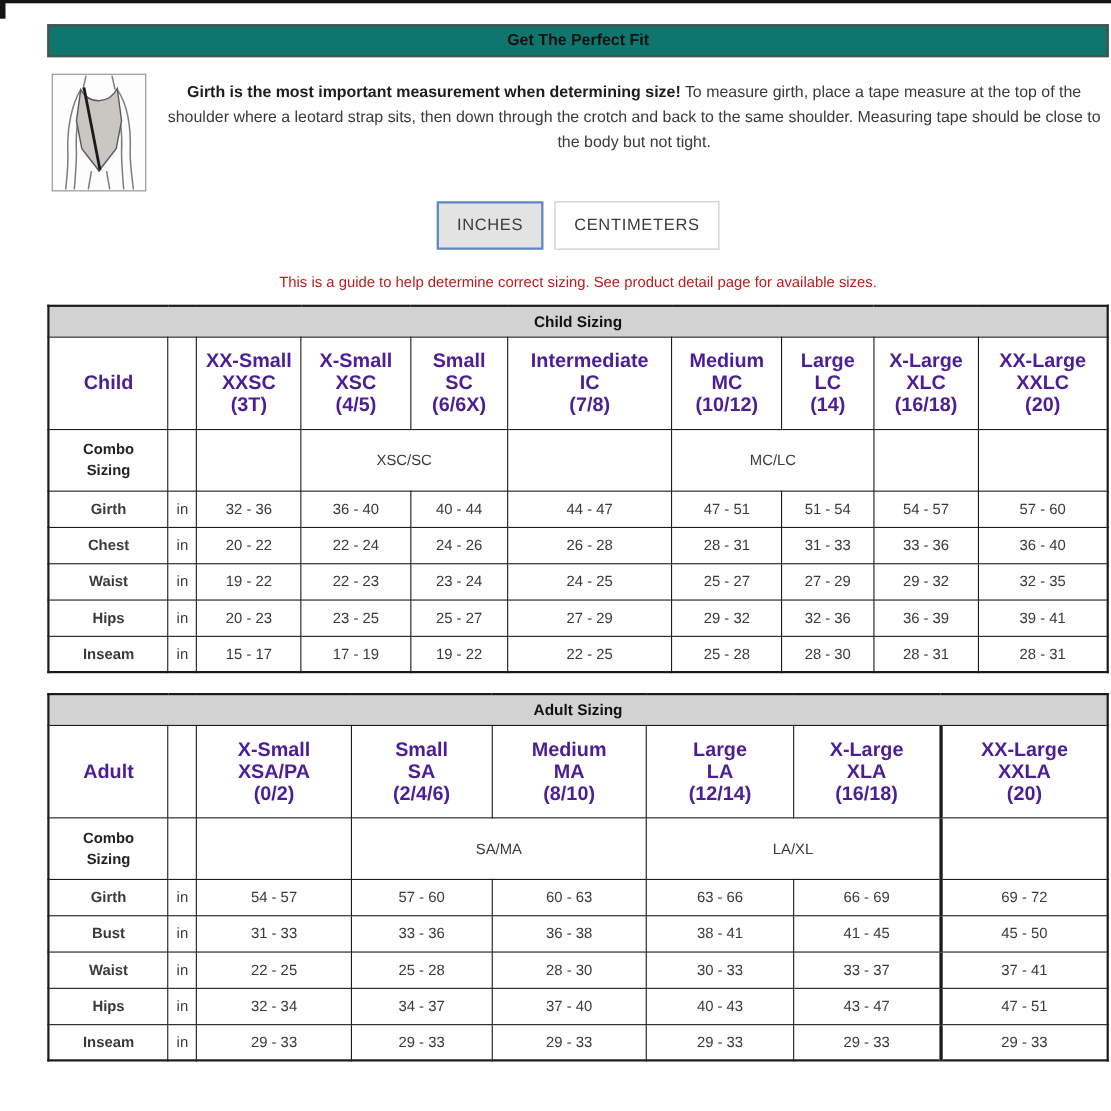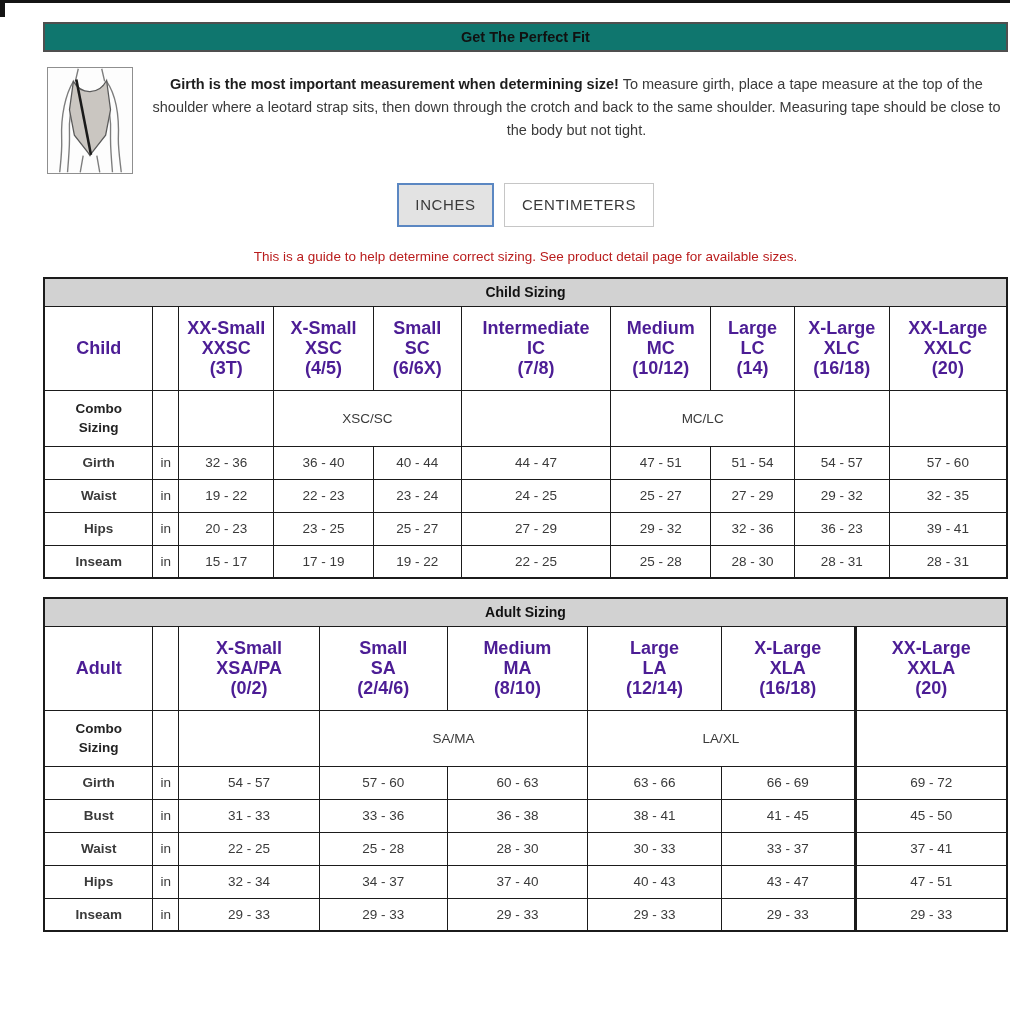--- a/index.html
+++ b/index.html
@@ -190,41 +190,53 @@
       <td>32 - 36</td>
       <td>36 - 40</td>
       <td>40 - 44</td>
       <td>44 - 47</td>
       <td>47 - 51</td>
       <td>51 - 54</td>
       <td>54 - 57</td>
       <td>57 - 60</td>
     </tr>
     <tr class="data">
+      <td class="row-label">Chest</td>
+      <td class="unit">in</td>
+      <td>20 - 22</td>
+      <td>22 - 24</td>
+      <td>24 - 26</td>
+      <td>26 - 28</td>
+      <td>28 - 31</td>
+      <td>31 - 33</td>
+      <td>33 - 36</td>
+      <td>36 - 40</td>
+    </tr>
+    <tr class="data">
       <td class="row-label">Waist</td>
       <td class="unit">in</td>
       <td>19 - 22</td>
       <td>22 - 23</td>
       <td>23 - 24</td>
       <td>24 - 25</td>
       <td>25 - 27</td>
       <td>27 - 29</td>
       <td>29 - 32</td>
       <td>32 - 35</td>
     </tr>
     <tr class="data">
       <td class="row-label">Hips</td>
       <td class="unit">in</td>
       <td>20 - 23</td>
       <td>23 - 25</td>
       <td>25 - 27</td>
       <td>27 - 29</td>
       <td>29 - 32</td>
       <td>32 - 36</td>
-      <td>36 - 23</td>
+      <td>36 - 39</td>
       <td>39 - 41</td>
     </tr>
     <tr class="data">
       <td class="row-label">Inseam</td>
       <td class="unit">in</td>
       <td>15 - 17</td>
       <td>17 - 19</td>
       <td>19 - 22</td>
       <td>22 - 25</td>
       <td>25 - 28</td>

